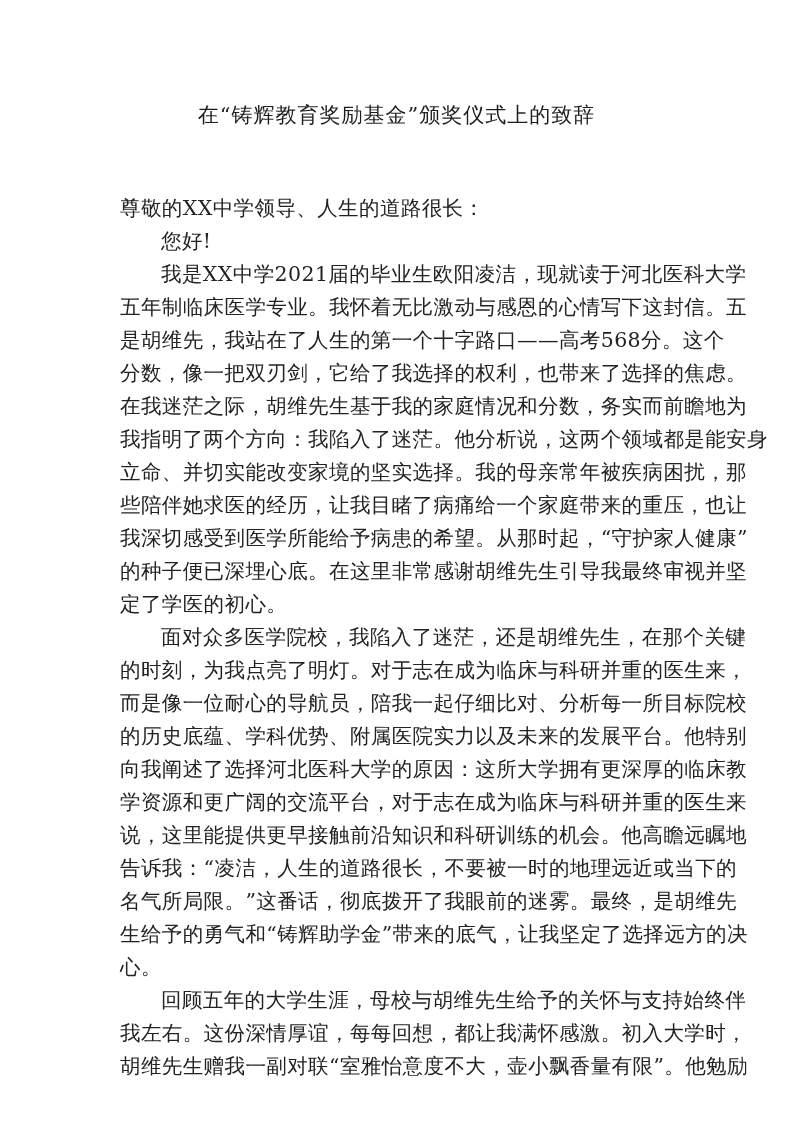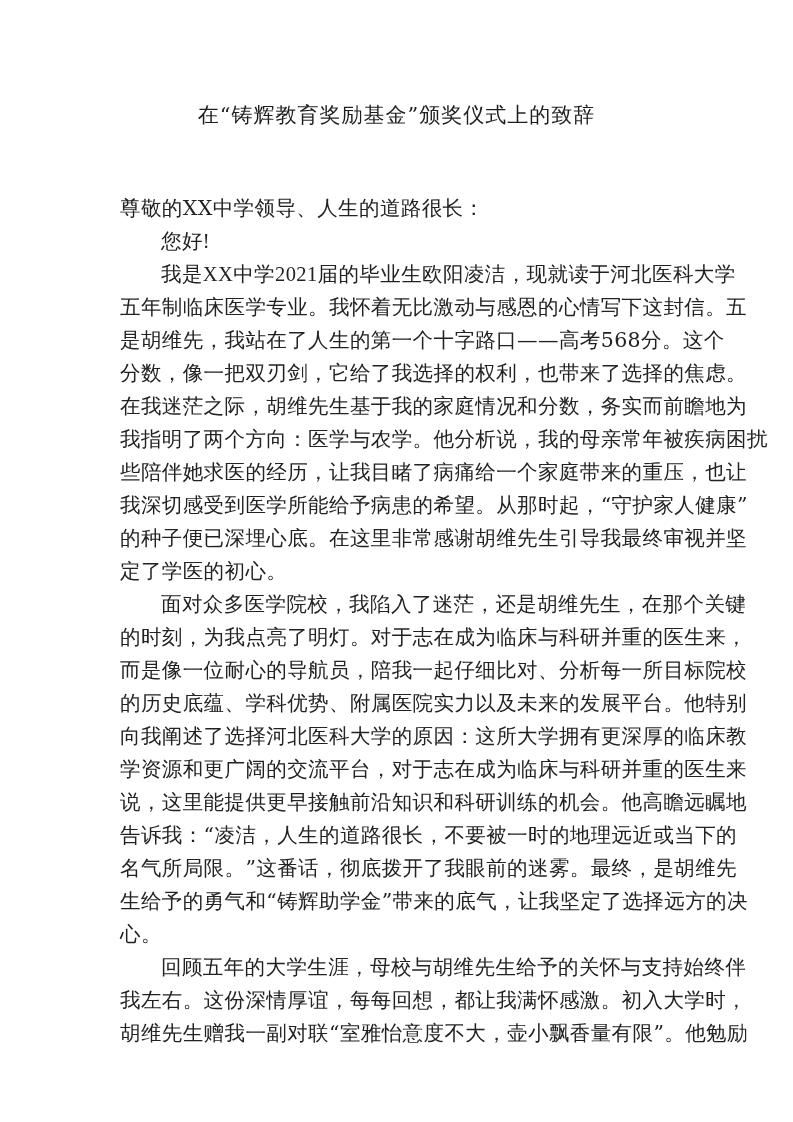--- a/index.html
+++ b/index.html
@@ -16,37 +16,38 @@
     }
     .body {
       position: absolute; top: 192px; left: 120px; width: 560px;
     }
     .line {
       height: 33px; line-height: 33px; font-size: 20.5px;
       white-space: nowrap; text-align: justify; text-align-last: justify;
       letter-spacing: 0.4px; color: #222222;
     }
     .line.last { text-align-last: left; }
-    .line.indent { padding-left: 41px; font-family: Liberation Serif, serif; }
+    .line.indent { padding-left: 41px; }
   </style>
 </head>
 <body>
 
 <div class="page">
   <div class="title">在“铸辉教育奖励基金”颁奖仪式上的致辞</div>
   <div class="body">
     <div class="line last">尊敬的XX中学领导、人生的道路很长：</div>
     <div class="line last indent">您好!</div>
     <div id="lines">
         <div class="line indent">我是XX中学2021届的毕业生欧阳凌洁，现就读于河北医科大学</div>
         <div class="line">五年制临床医学专业。我怀着无比激动与感恩的心情写下这封信。五</div>
         <div class="line">是胡维先，我站在了人生的第一个十字路口——高考568分。这个</div>
         <div class="line">分数，像一把双刃剑，它给了我选择的权利，也带来了选择的焦虑。</div>
         <div class="line">在我迷茫之际，胡维先生基于我的家庭情况和分数，务实而前瞻地为</div>
-        <div class="line">我指明了两个方向：医学与农学。他分析说，我的母亲常年被疾病困扰</div>
+        <div class="line">我指明了两个方向：我陷入了迷茫。他分析说，这两个领域都是能安身</div>
+        <div class="line">立命、并切实能改变家境的坚实选择。我的母亲常年被疾病困扰，那</div>
         <div class="line">些陪伴她求医的经历，让我目睹了病痛给一个家庭带来的重压，也让</div>
         <div class="line">我深切感受到医学所能给予病患的希望。从那时起，“守护家人健康”</div>
         <div class="line">的种子便已深埋心底。在这里非常感谢胡维先生引导我最终审视并坚</div>
         <div class="line last">定了学医的初心。</div>
         <div class="line indent">面对众多医学院校，我陷入了迷茫，还是胡维先生，在那个关键</div>
         <div class="line">的时刻，为我点亮了明灯。对于志在成为临床与科研并重的医生来，</div>
         <div class="line">而是像一位耐心的导航员，陪我一起仔细比对、分析每一所目标院校</div>
         <div class="line">的历史底蕴、学科优势、附属医院实力以及未来的发展平台。他特别</div>
         <div class="line">向我阐述了选择河北医科大学的原因：这所大学拥有更深厚的临床教</div>
         <div class="line">学资源和更广阔的交流平台，对于志在成为临床与科研并重的医生来</div>

